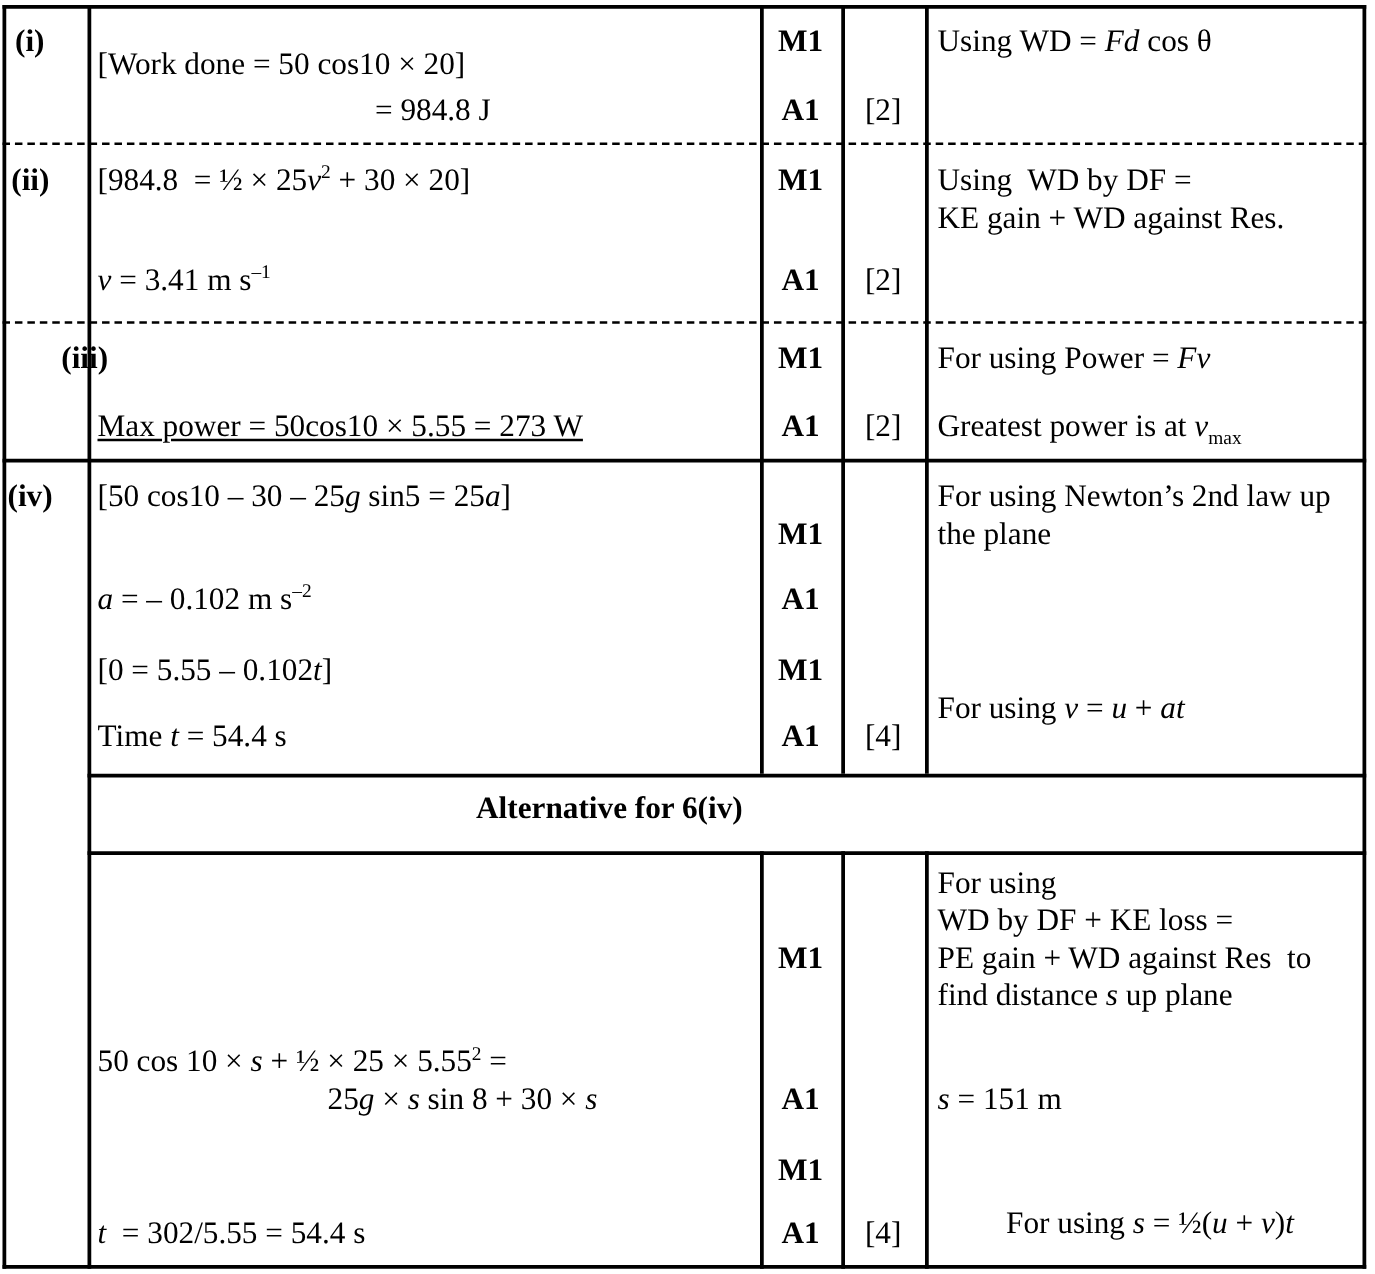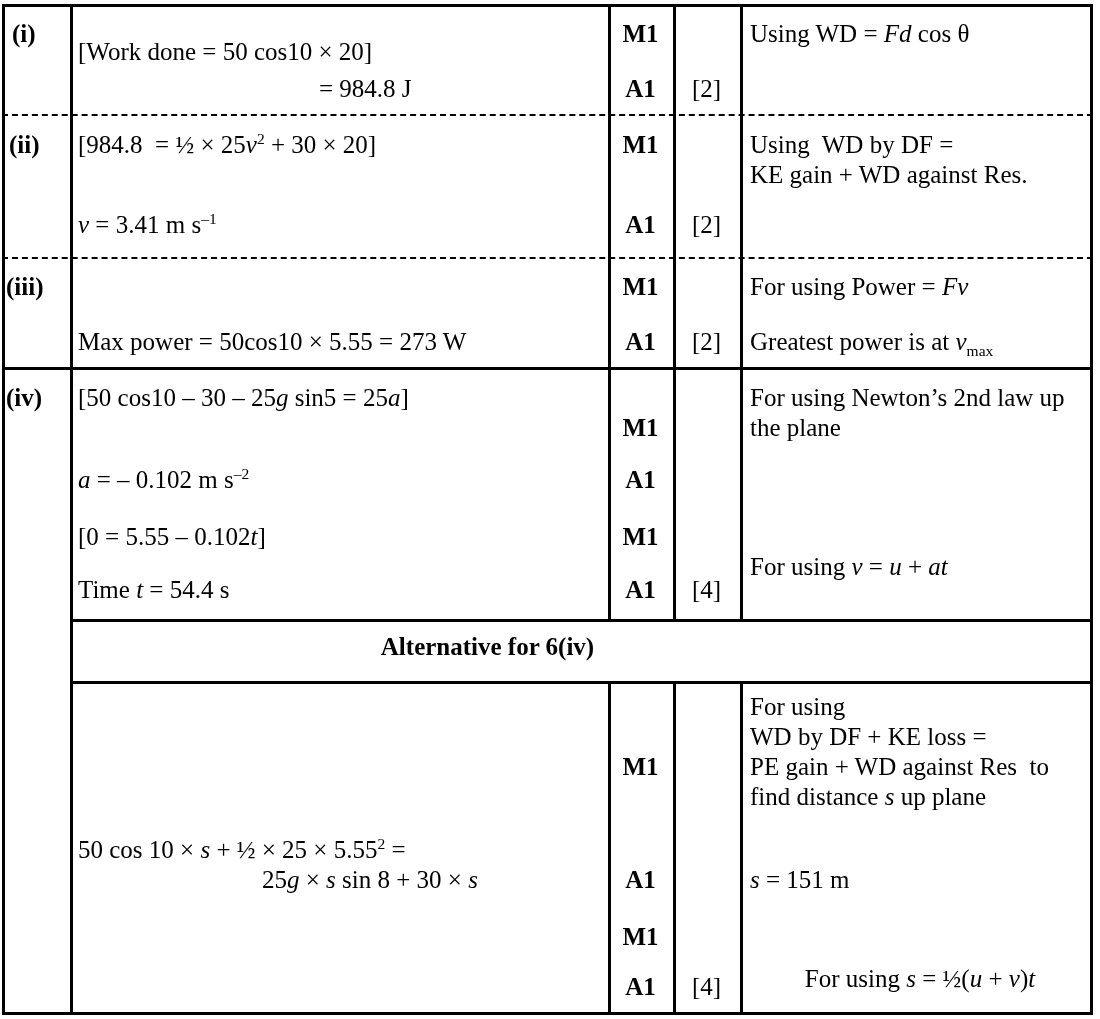--- a/index.html
+++ b/index.html
@@ -41,37 +41,37 @@
   <div class="hdash" style="left:2px;top:114px;width:1091px;"></div>
   <div class="hdash" style="left:2px;top:257px;width:1091px;"></div>
   <div class="line" style="left:2px;top:367px;width:1091px;height:3px;"></div>
   <div class="line" style="left:70px;top:619px;width:1023px;height:3px;"></div>
   <div class="line" style="left:70px;top:681px;width:1023px;height:3px;"></div>
 
   <div class="txt lbl" style="left:12px;top:19px;">(i)</div>
   <div class="txt" style="left:78px;top:19px;margin-top:18px;"><span>[Work done = 50 cos10 × 20]</span></div>
   <div class="mark" style="top:19px;">M1</div>
   <div class="cmt" style="top:19px;"><span>Using WD = </span><span class="seg-i">Fd</span><span> cos θ</span></div>
-  <div class="txt" style="left:300px;top:74px;margin-left:19px;"><span>= 984.8 J</span></div>
+  <div class="txt" style="left:300px;top:74px;"><span>= 984.8 J</span></div>
   <div class="mark" style="top:74px;">A1</div>
   <div class="total" style="top:74px;">[2]</div>
 
   <div class="txt lbl" style="left:9px;top:130px;">(ii)</div>
   <div class="txt" style="left:78px;top:130px;"><span>[984.8  = ½ × 25</span><span class="seg-i">v</span><span class="seg-sup">2</span><span> + 30 × 20]</span></div>
   <div class="mark" style="top:130px;">M1</div>
   <div class="cmt" style="top:160px;"><span>KE gain + WD against Res.</span></div>
   <div class="cmt" style="top:130px;"><span>Using  WD by DF =</span></div>
   <div class="txt" style="left:78px;top:210px;"><span class="seg-i">v</span><span> = 3.41 m s</span><span class="seg-sup">–1</span></div>
   <div class="mark" style="top:210px;">A1</div>
   <div class="total" style="top:210px;">[2]</div>
 
-  <div class="txt lbl" style="left:6px;top:272px;">(iii)</div>
+  <div class="txt lbl" style="left:6px;top:272px;padding-left:43px;">(iii)</div>
   <div class="mark" style="top:272px;">M1</div>
   <div class="cmt" style="top:272px;"><span>For using Power = </span><span class="seg-i">Fv</span></div>
-  <div class="txt" style="left:78px;top:327px;"><span>Max power = 50cos10 × 5.55 = 273 W</span></div>
+  <div class="txt" style="left:78px;top:327px;text-decoration:underline;"><span>Max power = 50cos10 × 5.55 = 273 W</span></div>
   <div class="mark" style="top:327px;">A1</div>
   <div class="total" style="top:327px;">[2]</div>
   <div class="cmt" style="top:327px;"><span>Greatest power is at </span><span class="seg-i">v</span><span class="seg-sub">max</span></div>
 
   <div class="txt lbl" style="left:6px;top:383px;">(iv)</div>
   <div class="txt" style="left:78px;top:383px;"><span>[50 cos10 – 30 – 25</span><span class="seg-i">g</span><span> sin5 = 25</span><span class="seg-i">a</span><span>]</span></div>
   <div class="cmt" style="top:383px;"><span>For using Newton’s 2nd law up</span></div>
   <div class="cmt" style="top:413px;"><span>the plane</span></div>
   <div class="mark" style="top:413px;">M1</div>
   <div class="txt" style="left:78px;top:465px;"><span class="seg-i">a</span><span> = – 0.102 m s</span><span class="seg-sup">–2</span></div>
@@ -89,16 +89,17 @@
   <div class="cmt" style="top:722px;"><span>WD by DF + KE loss =</span></div>
   <div class="cmt" style="top:752px;"><span>PE gain + WD against Res  to</span></div>
   <div class="cmt" style="top:782px;"><span>find distance </span><span class="seg-i">s</span><span> up plane</span></div>
   <div class="mark" style="top:752px;">M1</div>
   <div class="txt" style="left:78px;top:835px;"><span>50 cos 10 × </span><span class="seg-i">s</span><span> + ½ × 25 × 5.55</span><span class="seg-sup">2</span><span> =</span></div>
   <div class="txt" style="left:262px;top:865px;"><span>25</span><span class="seg-i">g</span><span> × </span><span class="seg-i">s</span><span> sin 8 + 30 × </span><span class="seg-i">s</span></div>
   <div class="mark" style="top:865px;">A1</div>
   <div class="cmt" style="top:865px;"><span class="seg-i">s</span><span> = 151 m</span></div>
   <div class="mark" style="top:922px;">M1</div>
   <div class="cmt" style="top:964px;text-align:center;"><span>For using </span><span class="seg-i">s</span><span> = ½(</span><span class="seg-i">u</span><span> + </span><span class="seg-i">v</span><span>)</span><span class="seg-i">t</span></div>
+  <div class="txt" style="left:78px;top:972px;"><span class="seg-i">t</span><span>  = 302/5.55 = 54.4 s</span></div>
   <div class="mark" style="top:972px;">A1</div>
   <div class="total" style="top:972px;">[4]</div>
 
 </div>
 
 </body></html>

